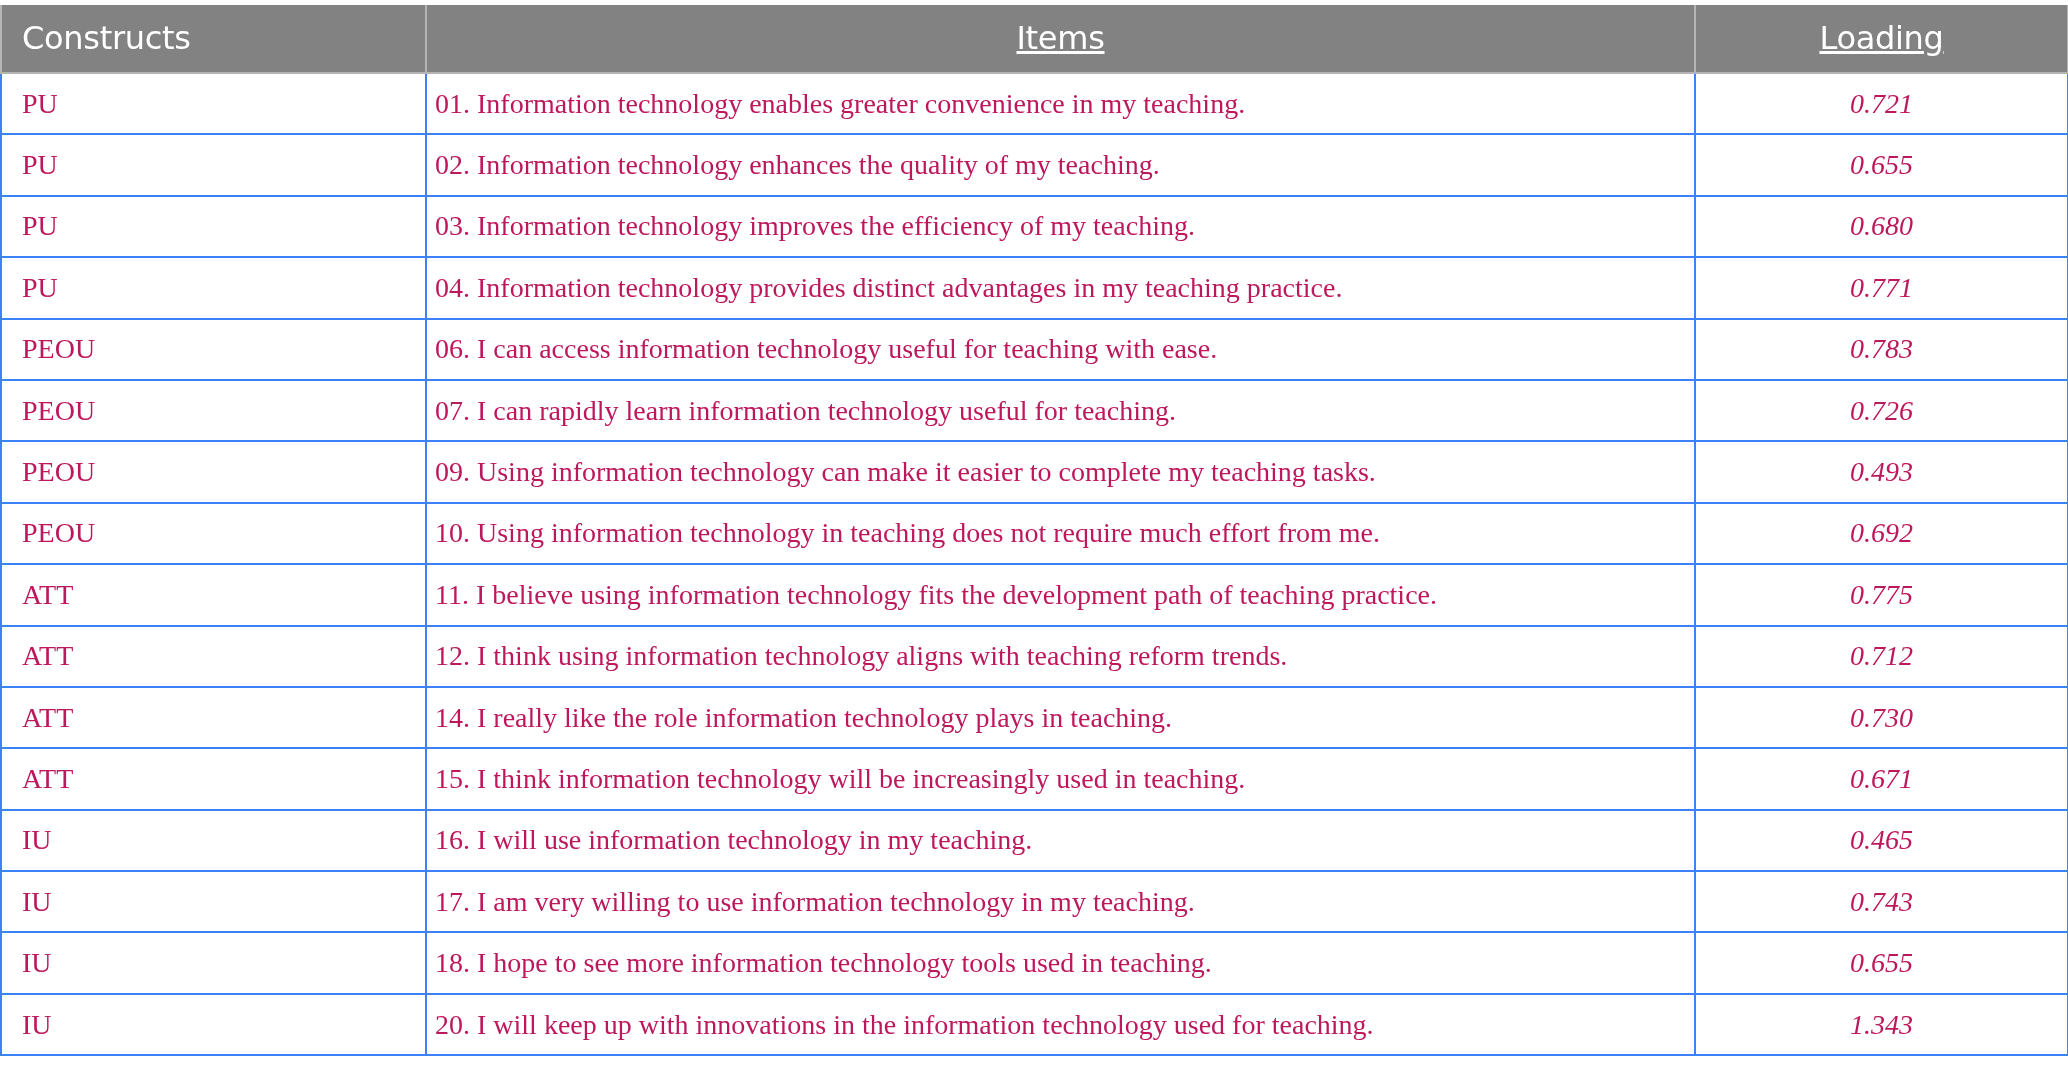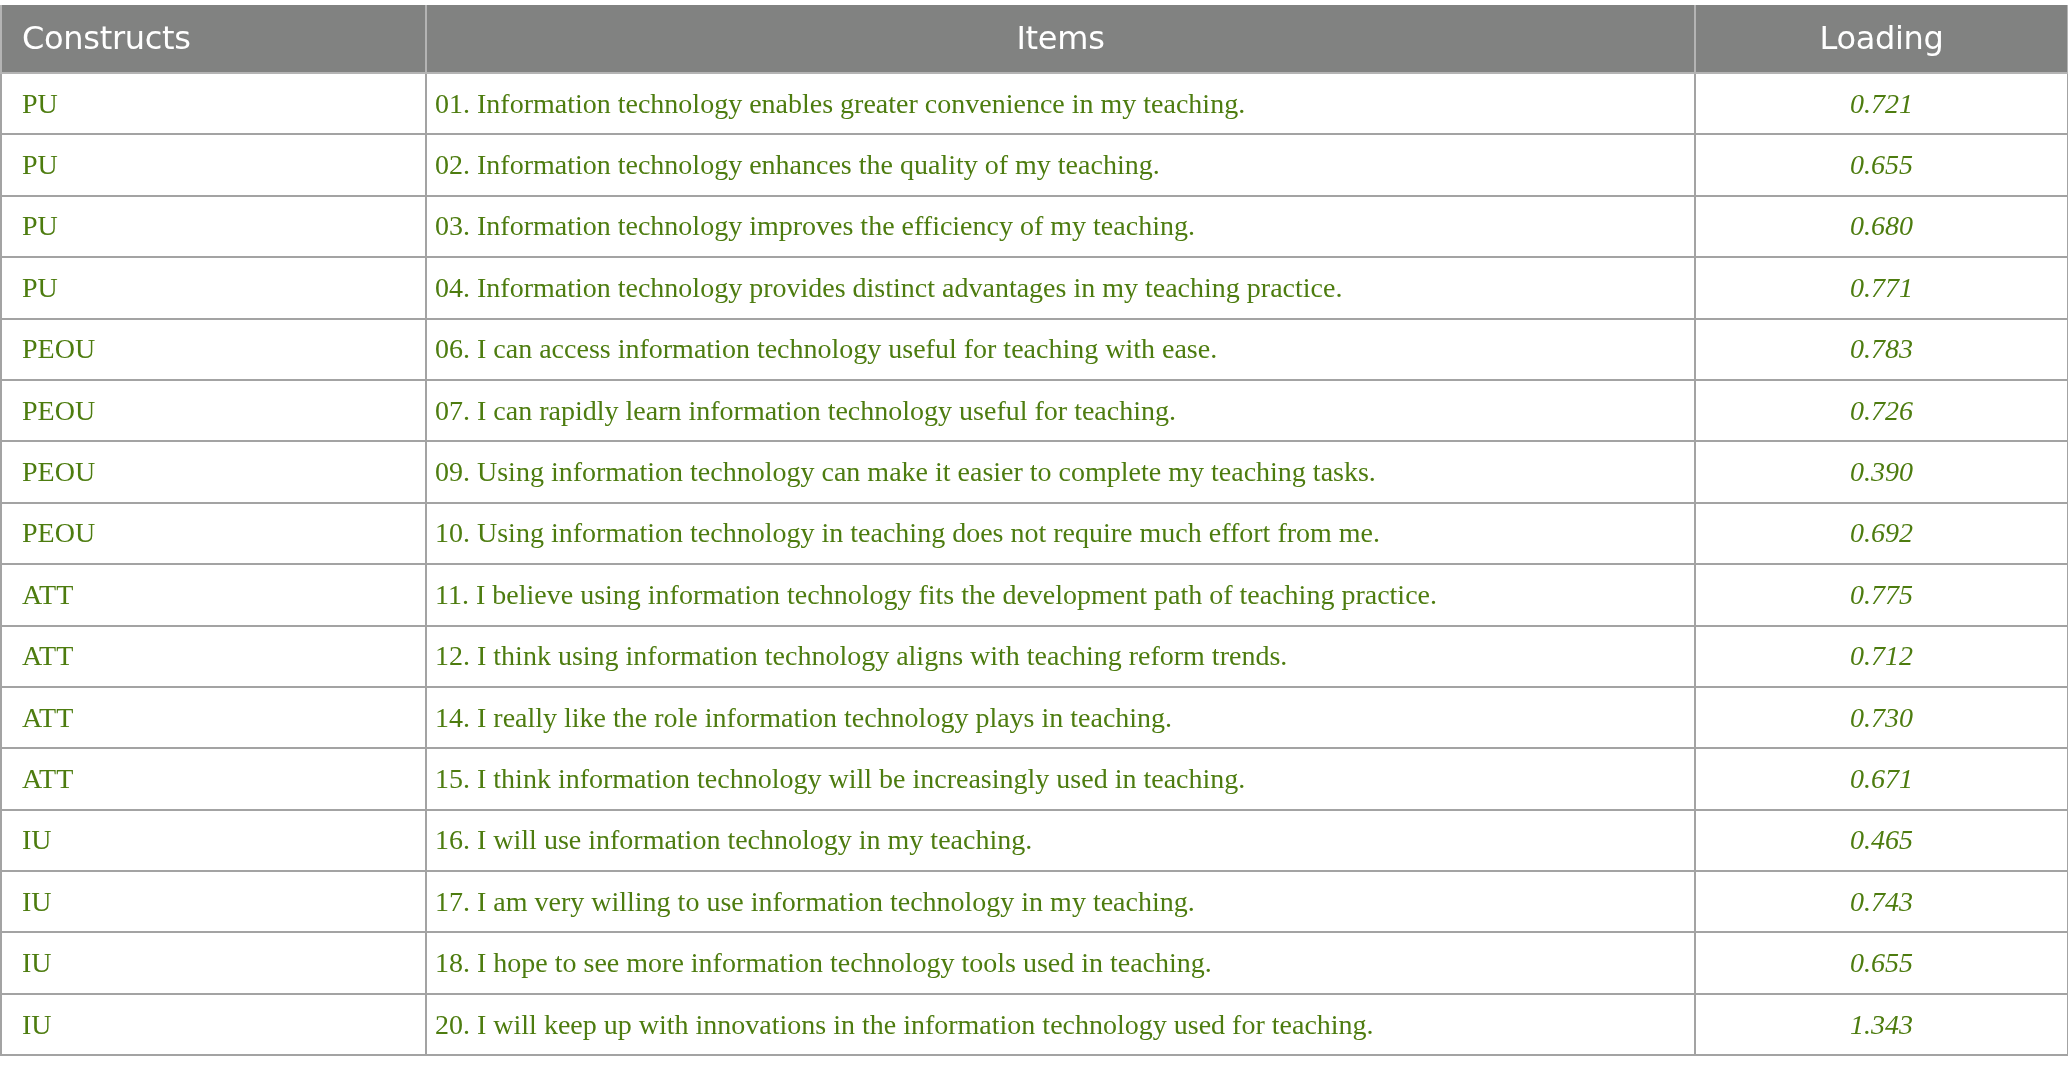--- a/index.html
+++ b/index.html
@@ -31,28 +31,28 @@
       font-weight: normal;
       font-size: 32px;
       height: 67px;
       padding: 0;
       border: 2px solid #b4b4b4;
       border-top: none;
       line-height: 67px;
       letter-spacing: -0.3px;
     }
     thead th.left { text-align: left; padding-left: 20px; }
-    thead th.center { text-align: center; }
+    thead th.center { text-align: center; text-decoration: underline; }
     tbody td {
       font-family: "Liberation Serif", "DejaVu Serif", serif;
       font-size: 28px;
-      color: #4d7c0f;
+      color: #be185d;
       height: 59.4px;
       padding: 0;
-      border: 2px solid #a3a3a3;
+      border: 2px solid #3b82f6;
       white-space: nowrap;
     }
     tbody td.construct { padding-left: 20px; }
     tbody td.item { padding-left: 8px; }
     tbody td.loading { text-align: center; font-style: italic; }
   </style>
 </head>
 <body>
 
 <div class="wrap">
@@ -96,21 +96,21 @@
           <td class="loading">0.783</td>
         </tr>
         <tr>
           <td class="construct">PEOU</td>
           <td class="item">07. I can rapidly learn information technology useful for teaching.</td>
           <td class="loading">0.726</td>
         </tr>
         <tr>
           <td class="construct">PEOU</td>
           <td class="item">09. Using information technology can make it easier to complete my teaching tasks.</td>
-          <td class="loading">0.390</td>
+          <td class="loading">0.493</td>
         </tr>
         <tr>
           <td class="construct">PEOU</td>
           <td class="item">10. Using information technology in teaching does not require much effort from me.</td>
           <td class="loading">0.692</td>
         </tr>
         <tr>
           <td class="construct">ATT</td>
           <td class="item">11. I believe using information technology fits the development path of teaching practice.</td>
           <td class="loading">0.775</td>

